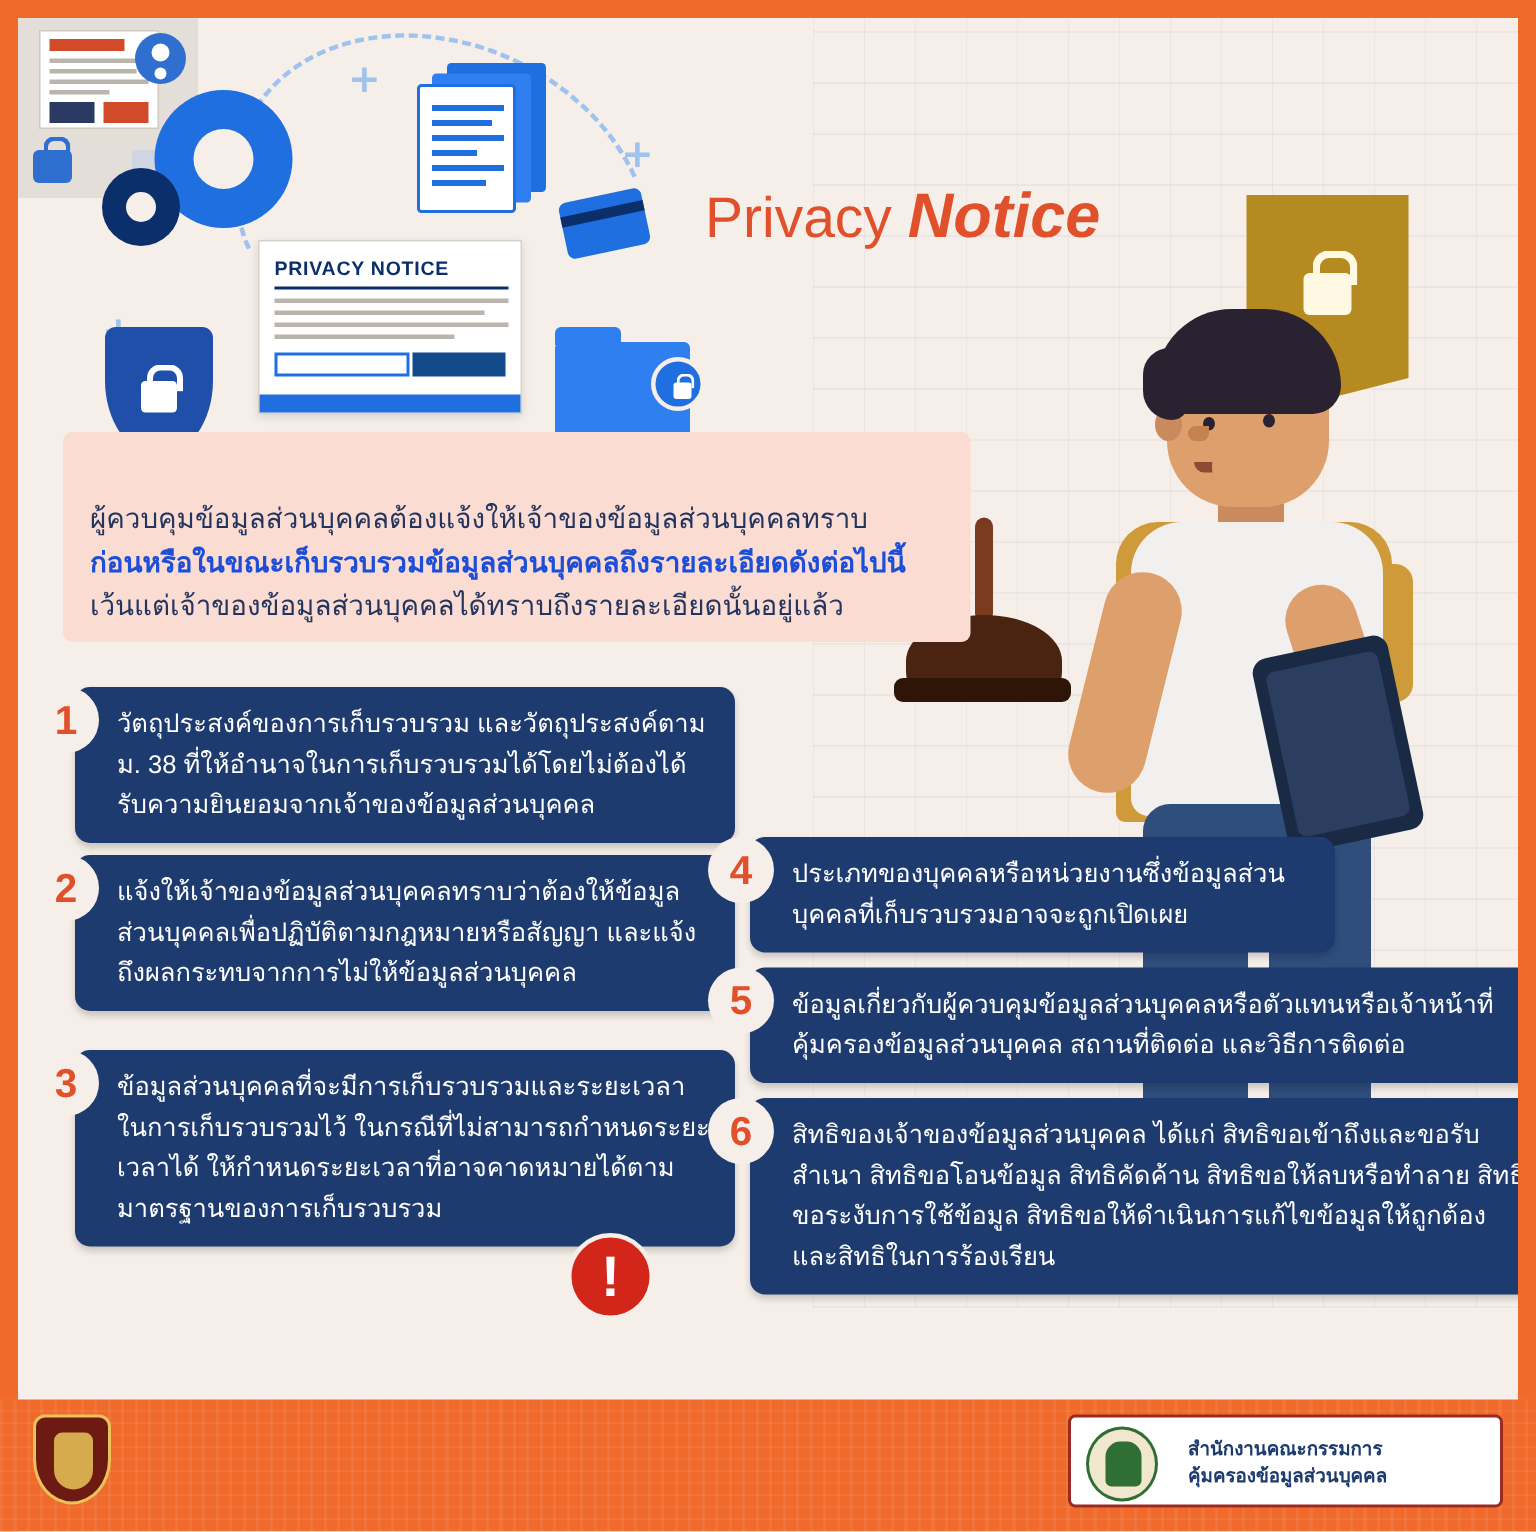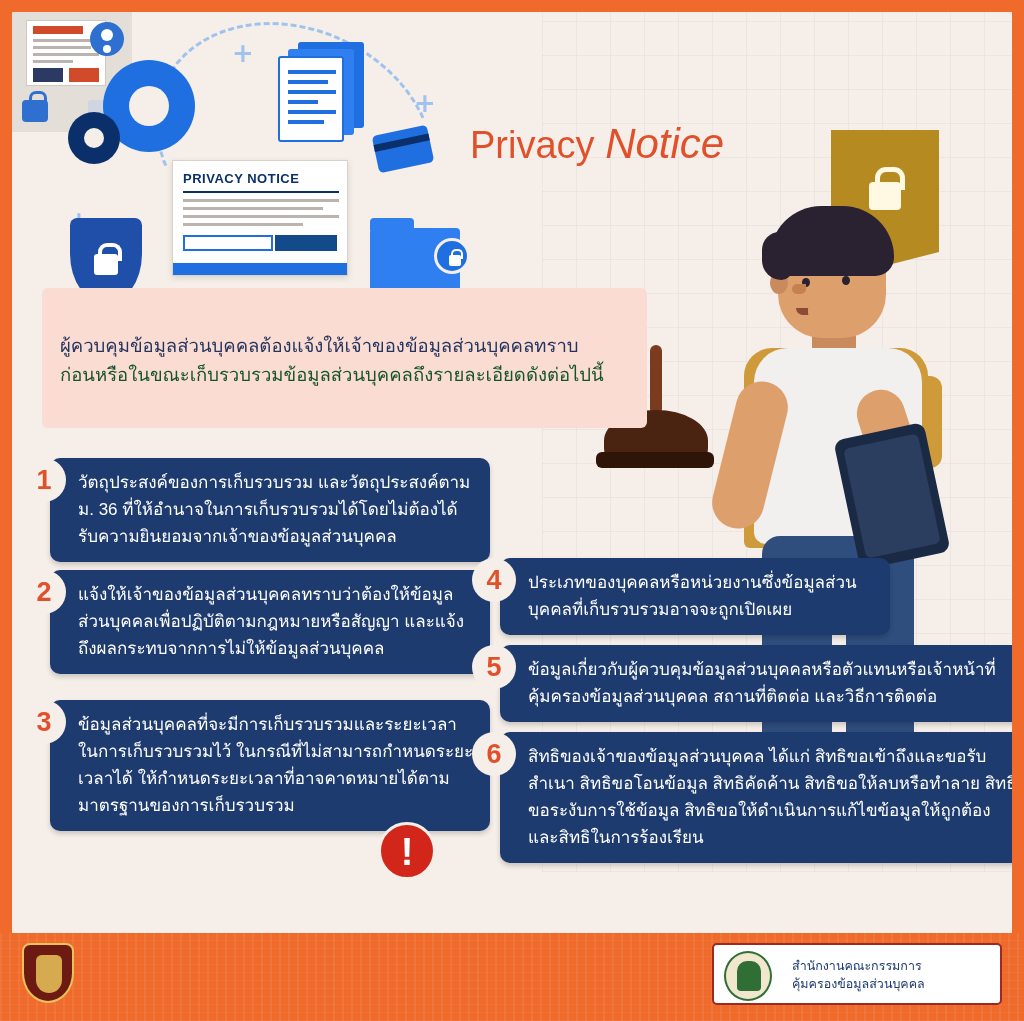--- a/index.html
+++ b/index.html
@@ -204,32 +204,32 @@
   .title-th{
     position:absolute; left:455px; top:52px; width:540px;
     font-family:"Liberation Sans", sans-serif;
     font-size:37px; color:#e0502a; letter-spacing:.5px;
   }
   .title-en{
     position:absolute; left:470px; top:120px; width:540px;
     font-family:"Liberation Sans", sans-serif;
     font-size:38px; color:#e0502a;
   }
-  .title-en .bold-it{ font-weight:normal; font-style:italic; font-size:42px; }
+  .title-en .bold-it{ font-weight:bold; font-style:italic; font-size:42px; }
 
   
   .intro{
     position:absolute; left:42px; top:288px; width:605px; height:140px;
     background:#fbdcd3; border-radius:6px;
     padding:14px 18px 0 18px;
     font-family:"Liberation Sans", sans-serif;
     font-size:18.5px; line-height:29px; color:#23355e;
   }
   .intro .ind{ display:inline-block; width:52px; }
-  .intro .hl{ color:#14532d; }
+  .intro .hl{ color:#1d4ed8;font-weight:bold; }
 
   
   .item{ position:absolute; }
   .item .num{
     position:absolute; left:0; top:0; width:44px; height:44px; border-radius:50%;
     background:#f6efe9; color:#e0502a; border:0;
     font-family:"Liberation Sans", sans-serif;
     font-size:27px; font-weight:bold; text-align:center; line-height:44px;
   }
   .item .box{
@@ -291,21 +291,21 @@
   }
   .pdpa-seal{
     position:absolute; left:10px; top:6px; width:48px; height:50px; border-radius:50%;
     background:#f1e7cf; border:2px solid #2f6e35;
   }
   .pdpa-seal .g{
     position:absolute; left:11px; top:8px; width:24px; height:30px; background:#2f6e35; border-radius:10px 10px 4px 4px;
   }
   .pdpa-text{
     position:absolute; left:78px; top:12px; width:200px; color:#1e3b6f;
-    font-family:"Liberation Sans", sans-serif; font-size:12.5px; line-height:18px; font-weight:normal;
+    font-family:"Liberation Sans", sans-serif; font-size:12.5px; line-height:18px; font-weight:bold;
   }
 </style>
 </head>
 <body>
 
 <div class="poster">
 
   <div class="circuit"></div>
 
   <div class="doc-photo">
@@ -399,24 +399,25 @@
   </div>
 
   <div class="title-en">
     <span>Privacy </span><span class="bold-it">Notice</span>
   </div>
 
   <div class="intro">
     <span class="ind"></span><br>
     <span>ผู้ควบคุมข้อมูลส่วนบุคคลต้องแจ้งให้เจ้าของข้อมูลส่วนบุคคลทราบ</span><br>
     <span class="hl">ก่อนหรือในขณะเก็บรวบรวมข้อมูลส่วนบุคคลถึงรายละเอียดดังต่อไปนี้</span><br>
+    <span>เว้นแต่เจ้าของข้อมูลส่วนบุคคลได้ทราบถึงรายละเอียดนั้นอยู่แล้ว</span>
   </div>
 
   <div class="item" id="item1">
-    <div class="box">วัตถุประสงค์ของการเก็บรวบรวม และวัตถุประสงค์ตาม ม. 36 ที่ให้อำนาจในการเก็บรวบรวมได้โดยไม่ต้องได้รับความยินยอมจากเจ้าของข้อมูลส่วนบุคคล</div>
+    <div class="box">วัตถุประสงค์ของการเก็บรวบรวม และวัตถุประสงค์ตาม ม. 38 ที่ให้อำนาจในการเก็บรวบรวมได้โดยไม่ต้องได้รับความยินยอมจากเจ้าของข้อมูลส่วนบุคคล</div>
     <div class="num">1</div>
   </div>
   <div class="item" id="item2">
     <div class="box">แจ้งให้เจ้าของข้อมูลส่วนบุคคลทราบว่าต้องให้ข้อมูลส่วนบุคคลเพื่อปฏิบัติตามกฎหมายหรือสัญญา และแจ้งถึงผลกระทบจากการไม่ให้ข้อมูลส่วนบุคคล</div>
     <div class="num">2</div>
   </div>
   <div class="item" id="item3">
     <div class="box">ข้อมูลส่วนบุคคลที่จะมีการเก็บรวบรวมและระยะเวลาในการเก็บรวบรวมไว้ ในกรณีที่ไม่สามารถกำหนดระยะเวลาได้ ให้กำหนดระยะเวลาที่อาจคาดหมายได้ตามมาตรฐานของการเก็บรวบรวม</div>
     <div class="num">3</div>
   </div>

